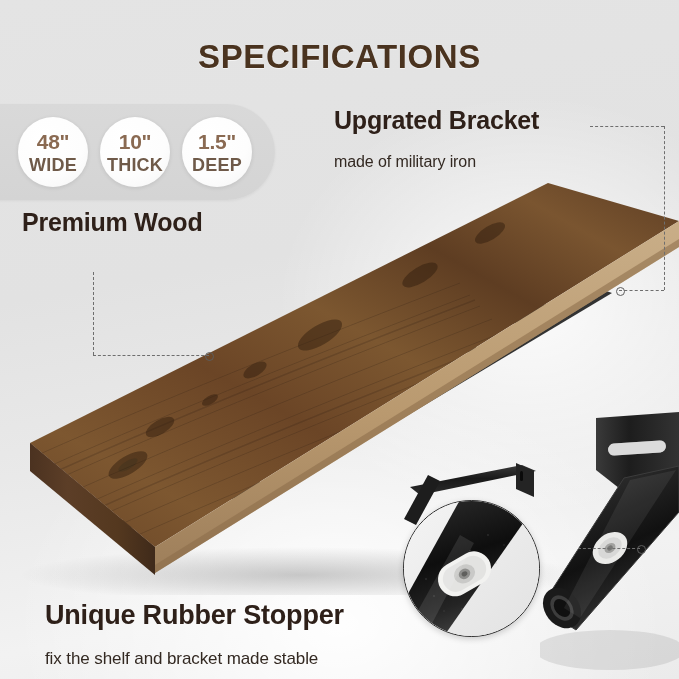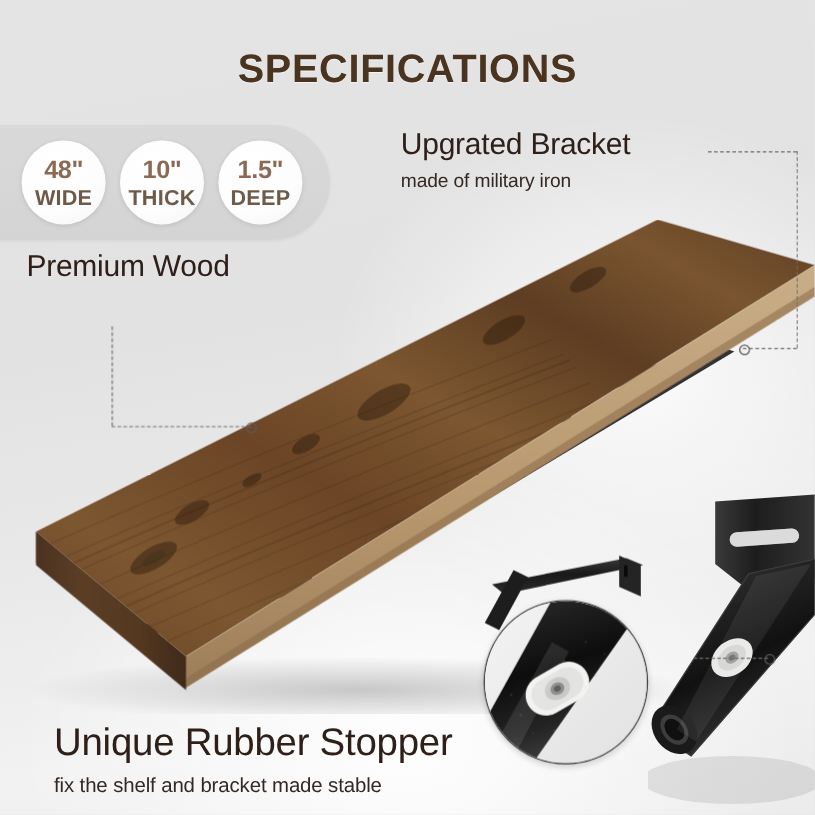--- a/index.html
+++ b/index.html
@@ -38,27 +38,27 @@
     display:flex;flex-direction:column;align-items:center;justify-content:center;
     top:117px;
   }
   .badge .big{font-size:21px;font-weight:600;color:#8a6a52;line-height:1;letter-spacing:-.3px;}
   .badge .small{font-size:18px;font-weight:700;color:#6f5a49;line-height:1;margin-top:4px;letter-spacing:.2px;}
   #badge-0{left:18px;}
   #badge-1{left:100px;}
   #badge-2{left:182px;}
 
   
-  .callout-title{font-size:25px;font-weight:400;color:#2e2019;letter-spacing:-.2px;white-space:nowrap;}
-  .callout-sub{font-size:16px;font-weight:400;color:#332922;letter-spacing:-.1px;white-space:nowrap;margin-top:8px;}
+  .callout-title{font-size:25px;font-weight:700;color:#2e2019;letter-spacing:-.2px;white-space:nowrap;}
+  .callout-sub{font-size:16px;font-weight:400;color:#332922;letter-spacing:-.1px;white-space:nowrap;margin-top:18px;}
 
   #co-bracket{position:absolute;left:334px;top:106px;}
   #co-wood{position:absolute;left:22px;top:208px;}
   #co-stopper{position:absolute;left:45px;top:600px;}
-  #co-stopper .callout-title{font-size:32px;}
+  #co-stopper .callout-title{font-size:27px;}
   #co-stopper .callout-sub{font-size:17px;}
 
   
   .leader{position:absolute;border-color:#6e6e6e;}
   .lh{border-top:1px dashed #6e6e6e;height:0;}
   .lv{border-left:1px dashed #6e6e6e;width:0;}
   .dot{
     position:absolute;width:7px;height:7px;border-radius:50%;
     background:transparent;border:1px solid #5d5d5d;
   }

